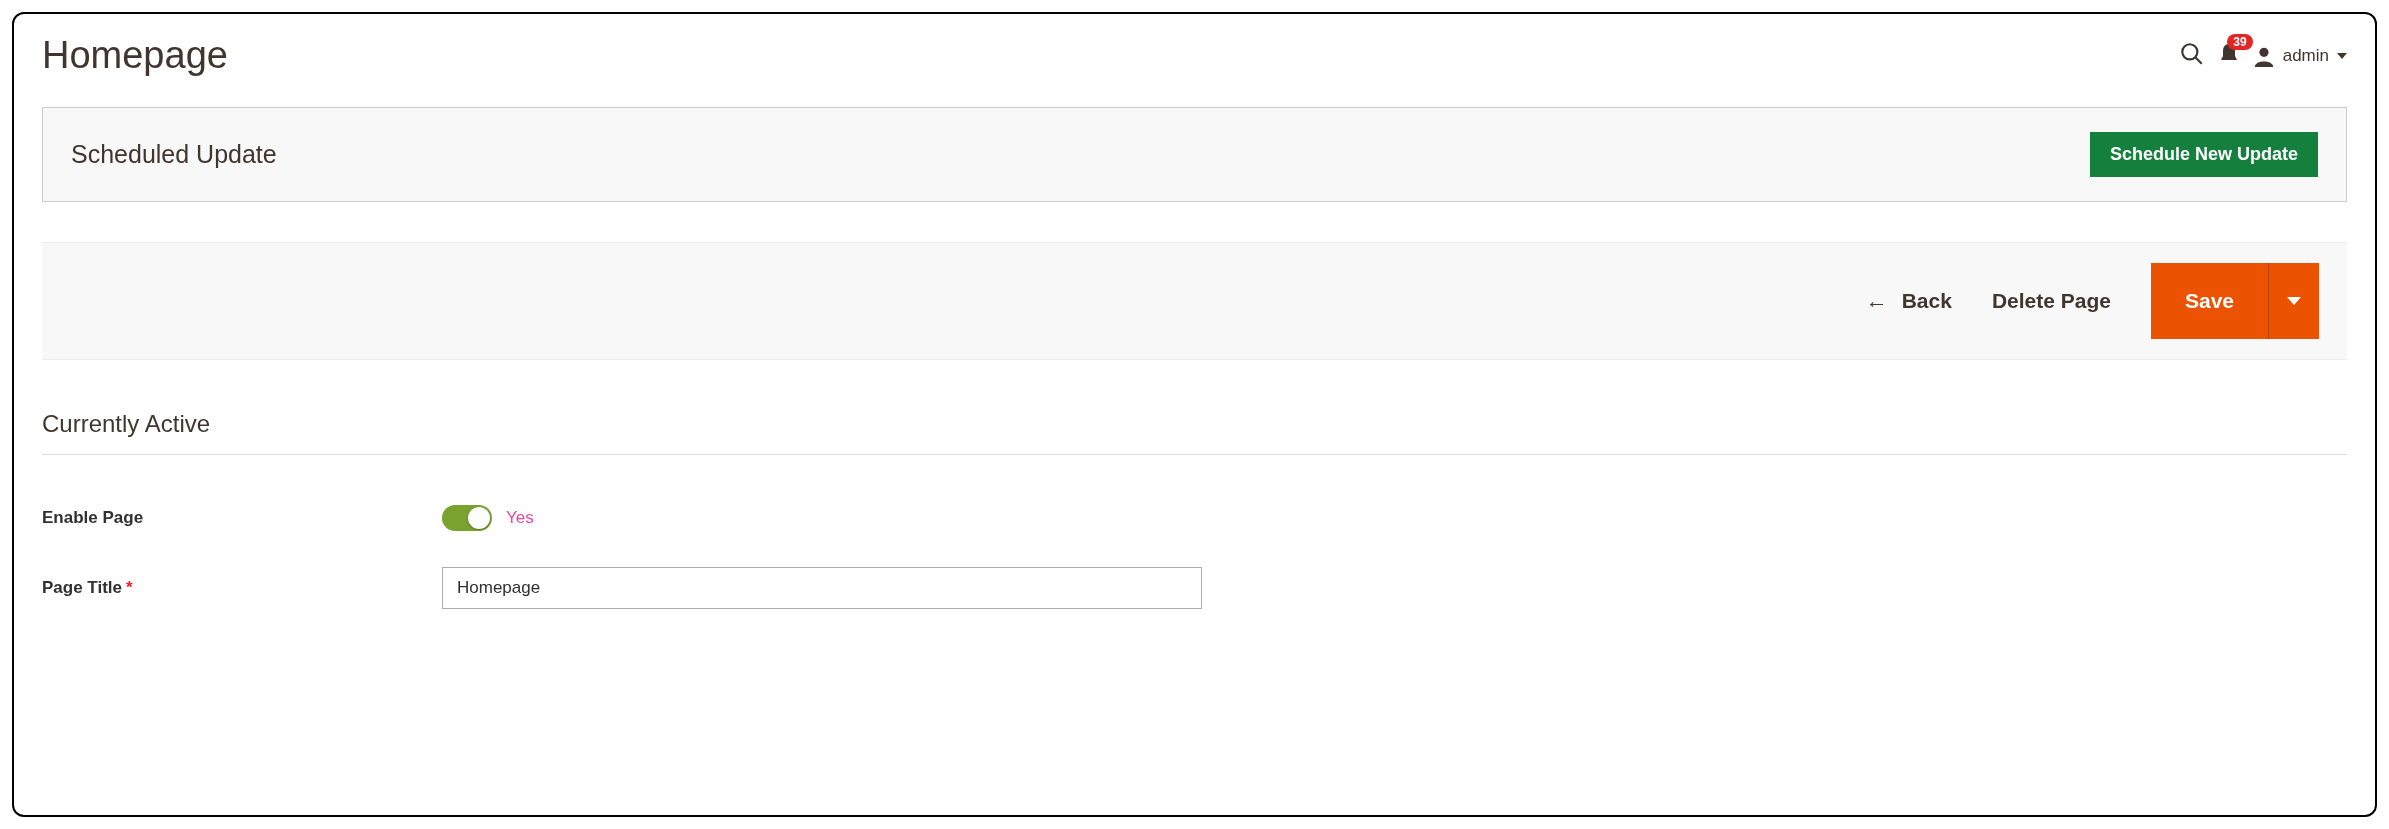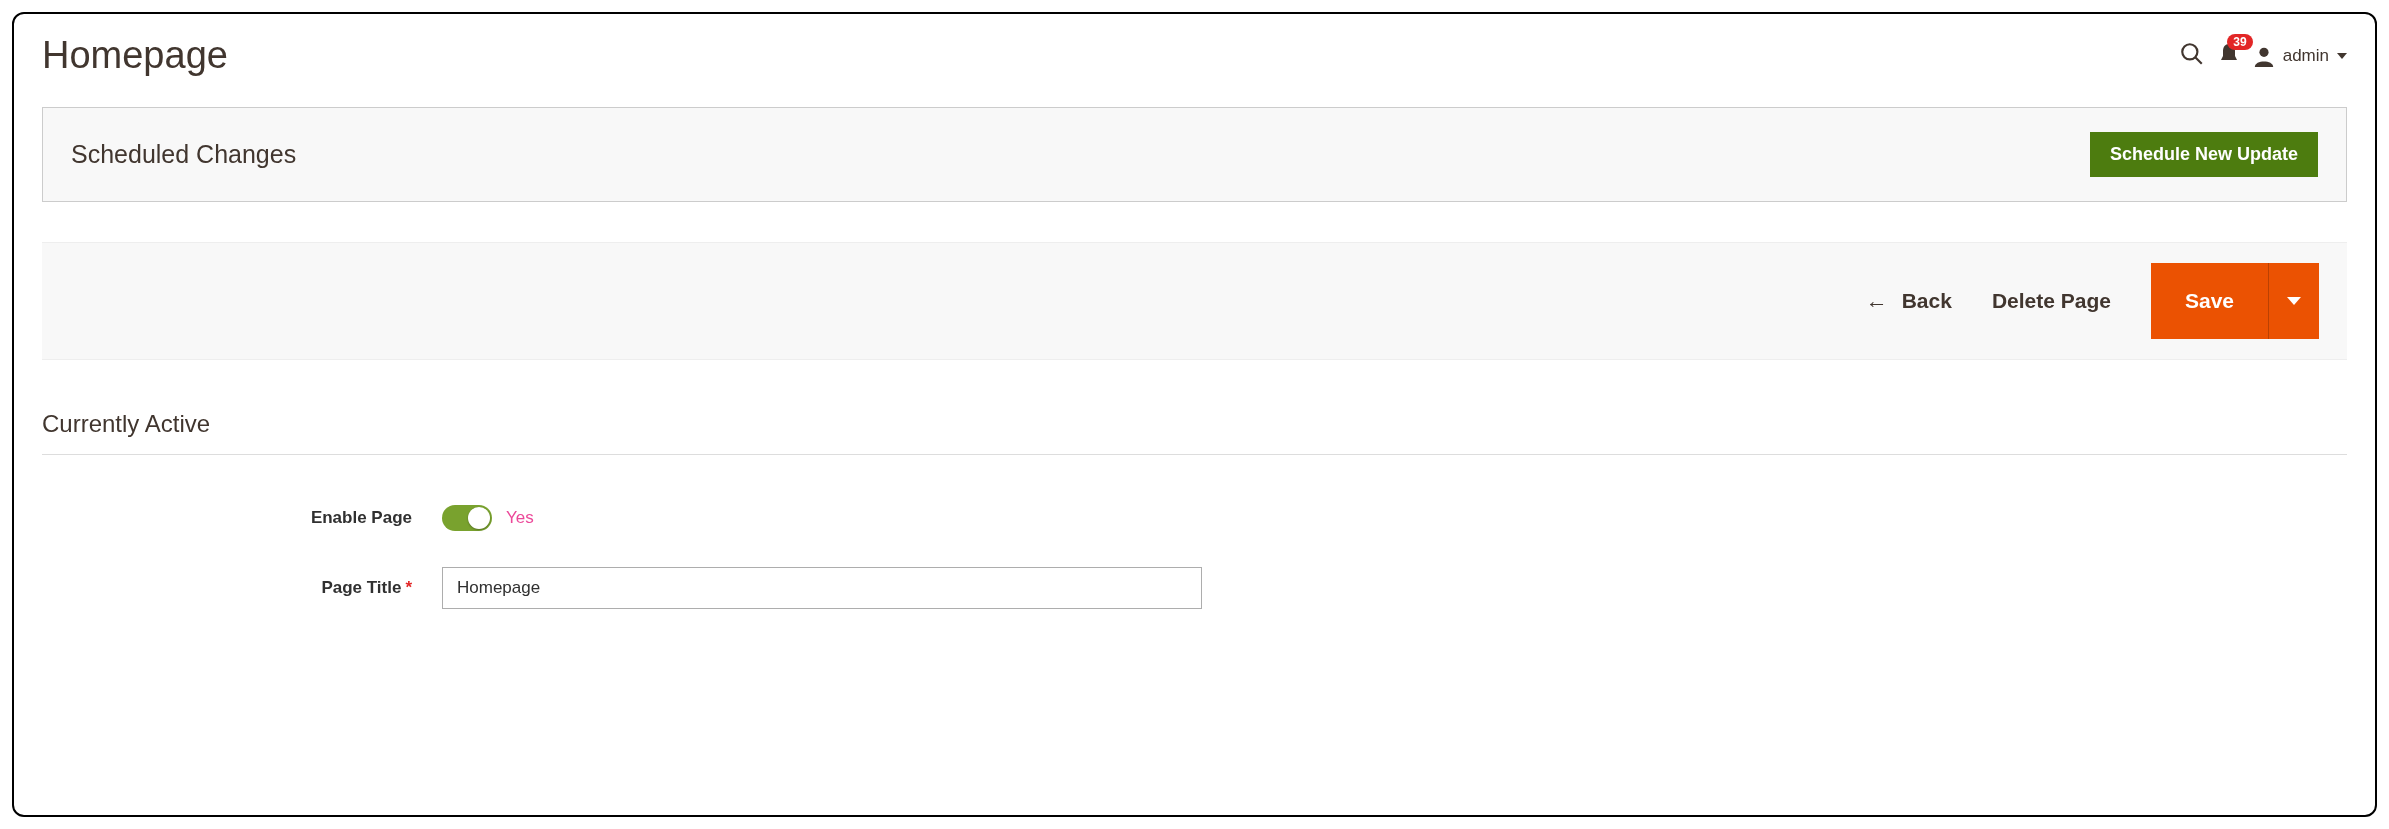--- a/index.html
+++ b/index.html
@@ -92,21 +92,21 @@
       justify-content: space-between;
       align-items: center;
       margin-bottom: 40px;
     }
     .scheduled-title {
       font-size: 25px;
       font-weight: 400;
       color: #41362f;
     }
     .schedule-new-btn {
-      background: #4d7c0f;
+      background: #15803d;
       color: #fff;
       border: none;
       padding: 12px 20px;
       font-size: 18px;
       font-weight: 600;
       cursor: pointer;
     }
 
     .action-bar {
       background: #f8f8f8;
@@ -177,22 +177,21 @@
       margin-bottom: 50px;
     }
 
     .form-row {
       display: flex;
       align-items: center;
       margin-bottom: 36px;
     }
     .form-label {
       width: 400px;
-      text-align: right;
-      padding-right: 30px;
+      padding-right: 14px;
       font-size: 17px;
       font-weight: 700;
       color: #303030;
     }
     .form-label .required {
       color: #e22626;
       margin-left: 4px;
     }
     .form-control-cell {
       display: flex;
@@ -256,21 +255,21 @@
             <circle cx="12" cy="8" r="5"></circle>
             <path d="M2 24 C2 16 22 16 22 24 Z"></path>
           </svg>
         <span>admin</span>
         <span class="caret-down"></span>
       </span>
     </div>
   </div>
 
   <div class="scheduled-box">
-    <div class="scheduled-title">Scheduled Changes</div>
+    <div class="scheduled-title">Scheduled Update</div>
     <button class="schedule-new-btn">Schedule New Update</button>
   </div>
 
   <div class="action-bar">
     <div class="back-link">
       <span class="back-arrow">←</span>
       <span>Back</span>
     </div>
     <div class="delete-link">Delete Page</div>
     <div class="save-group">

